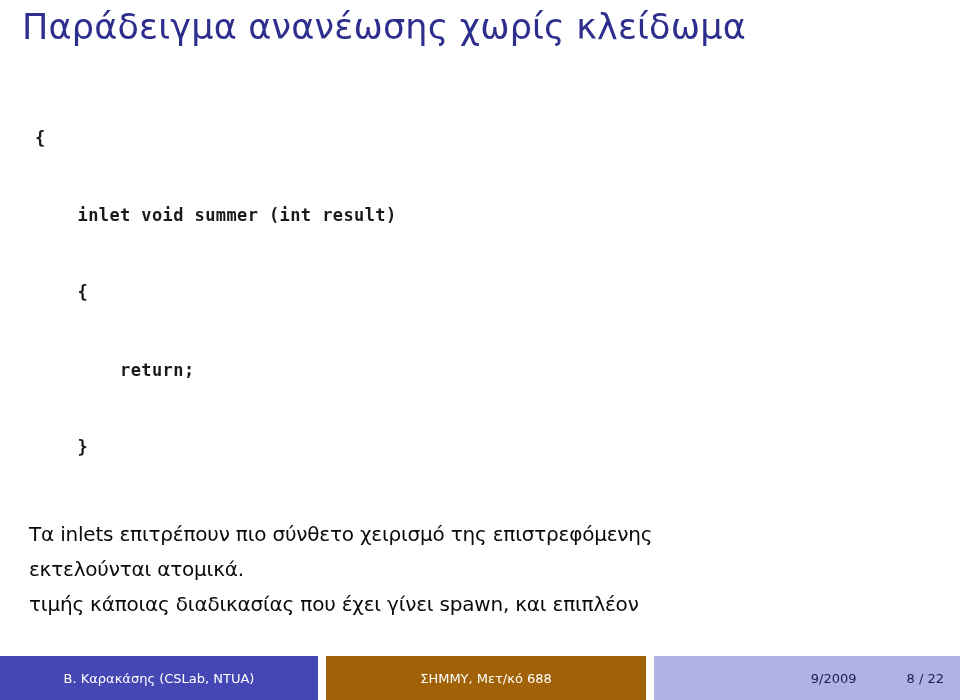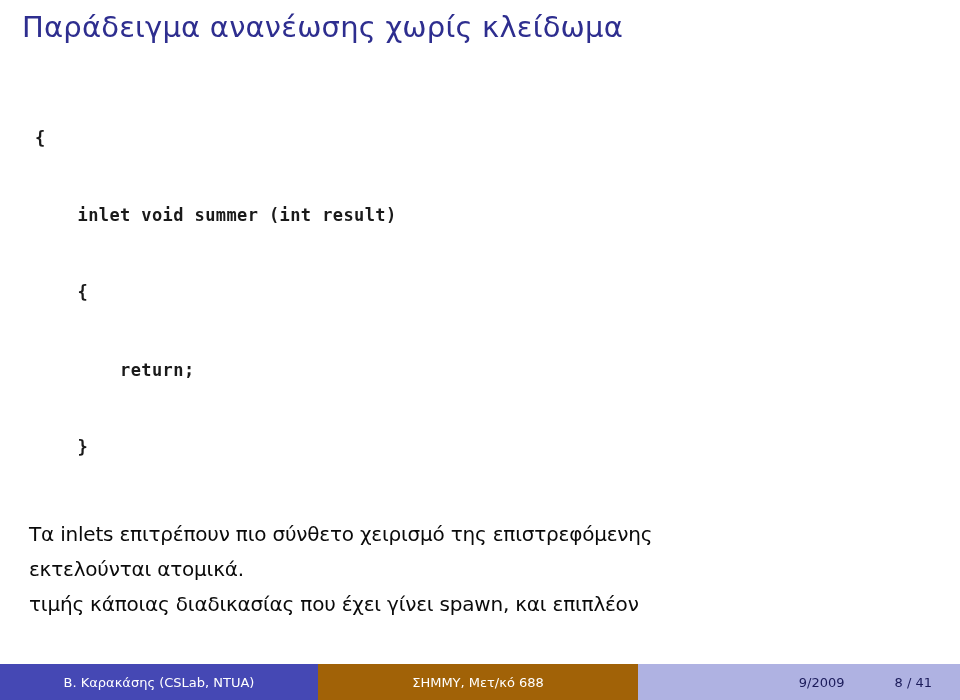--- a/index.html
+++ b/index.html
@@ -20,21 +20,21 @@
     inset: 0;
     background: #ffffff;
   }
 
   
   .slide-title {
     position: absolute;
     left: 22px;
     top: 4px;
     font-family: "DejaVu Sans", sans-serif;
-    font-size: 29px;
+    font-size: 35px;
     font-weight: 400;
     letter-spacing: 0.2px;
     color: #2e2e8f;
     white-space: nowrap;
     line-height: 46px;
   }
 
   
   .code-block {
     position: absolute;
@@ -69,25 +69,26 @@
   .body-line {
     white-space: nowrap;
   }
 
   
   .footer {
     position: absolute;
     left: 0;
     right: 0;
     bottom: 0;
-    height: 36px;
+    height: 44px;
     display: flex;
     align-items: center;
     font-family: "DejaVu Sans", sans-serif;
     font-size: 13px;
+    gap: 8px;
   }
   .footer-seg {
     height: 100%;
     display: flex;
     align-items: center;
     justify-content: center;
     box-sizing: border-box;
   }
   .footer-author {
     width: 318px;
@@ -97,21 +98,21 @@
   .footer-course {
     width: 320px;
     background: #a16207;
     color: #ffffff;
   }
   .footer-meta {
     flex: 1;
     background: #afb2e2;
     color: #1b1b5a;
     justify-content: flex-end;
-    padding-right: 28px;
+    padding-right: 16px;
     gap: 50px;
   }
   .footer-date, .footer-page {
     white-space: nowrap;
   }
 </style>
 </head>
 <body>
 
 <div class="slide">
@@ -139,17 +140,17 @@
     <div class="body-line">Τα inlets επιτρέπουν πιο σύνθετο χειρισμό της επιστρεφόμενης</div>
     <div class="body-line">εκτελούνται ατομικά.</div>
     <div class="body-line">τιμής κάποιας διαδικασίας που έχει γίνει spawn, και επιπλέον</div>
   </div>
 
   <div class="footer">
     <div class="footer-seg footer-author">Β. Καρακάσης  (CSLab, NTUA)</div>
     <div class="footer-seg footer-course">ΣΗΜΜΥ, Μετ/κό 688</div>
     <div class="footer-seg footer-meta">
       <span class="footer-date">9/2009</span>
-      <span class="footer-page">8 / 41</span>
+      <span class="footer-page">8 / 22</span>
     </div>
   </div>
 
 </div>
 
 </body></html>

